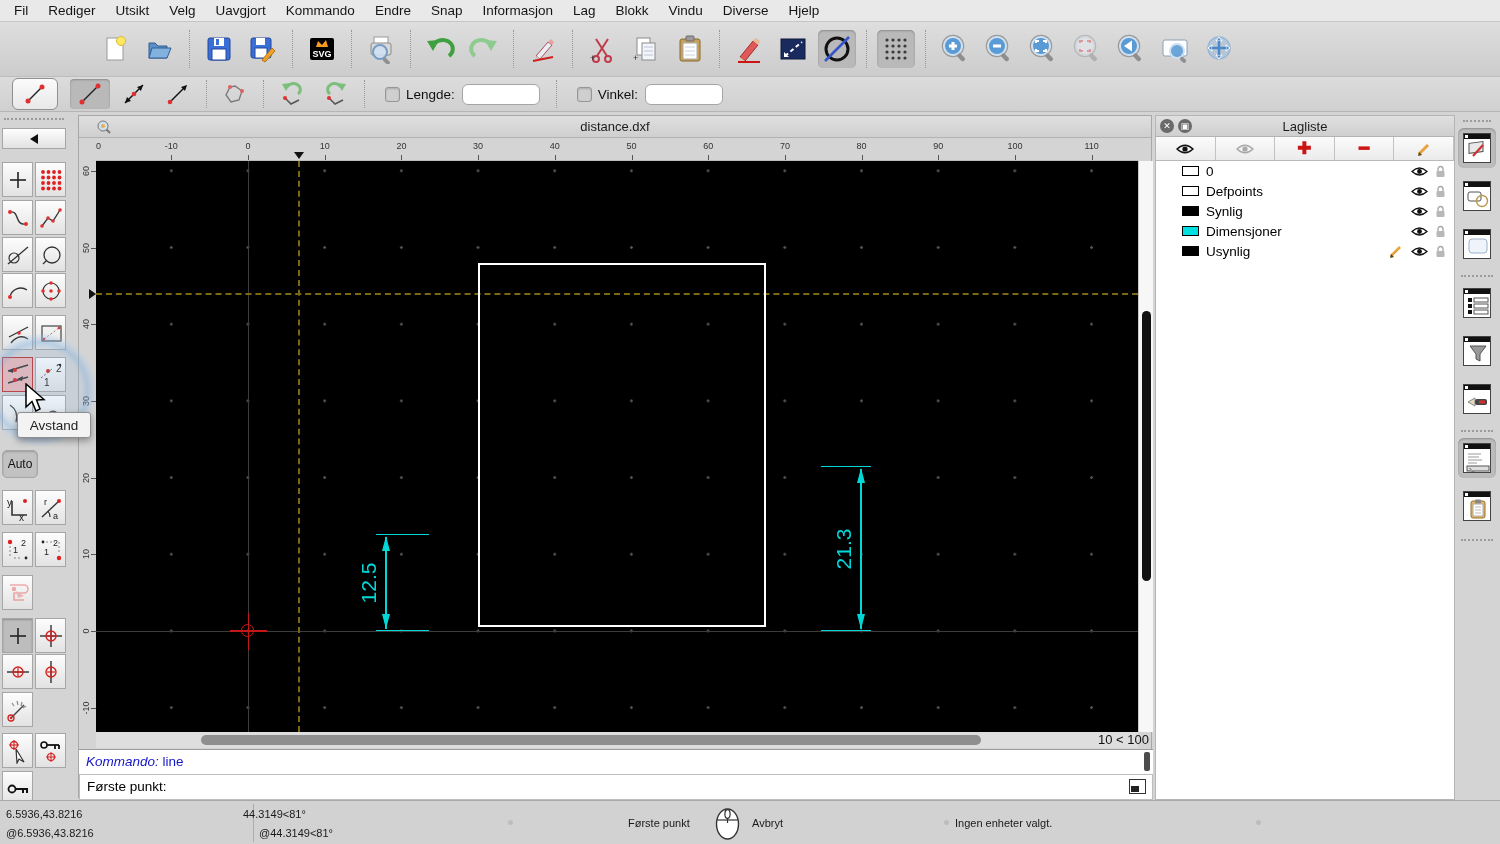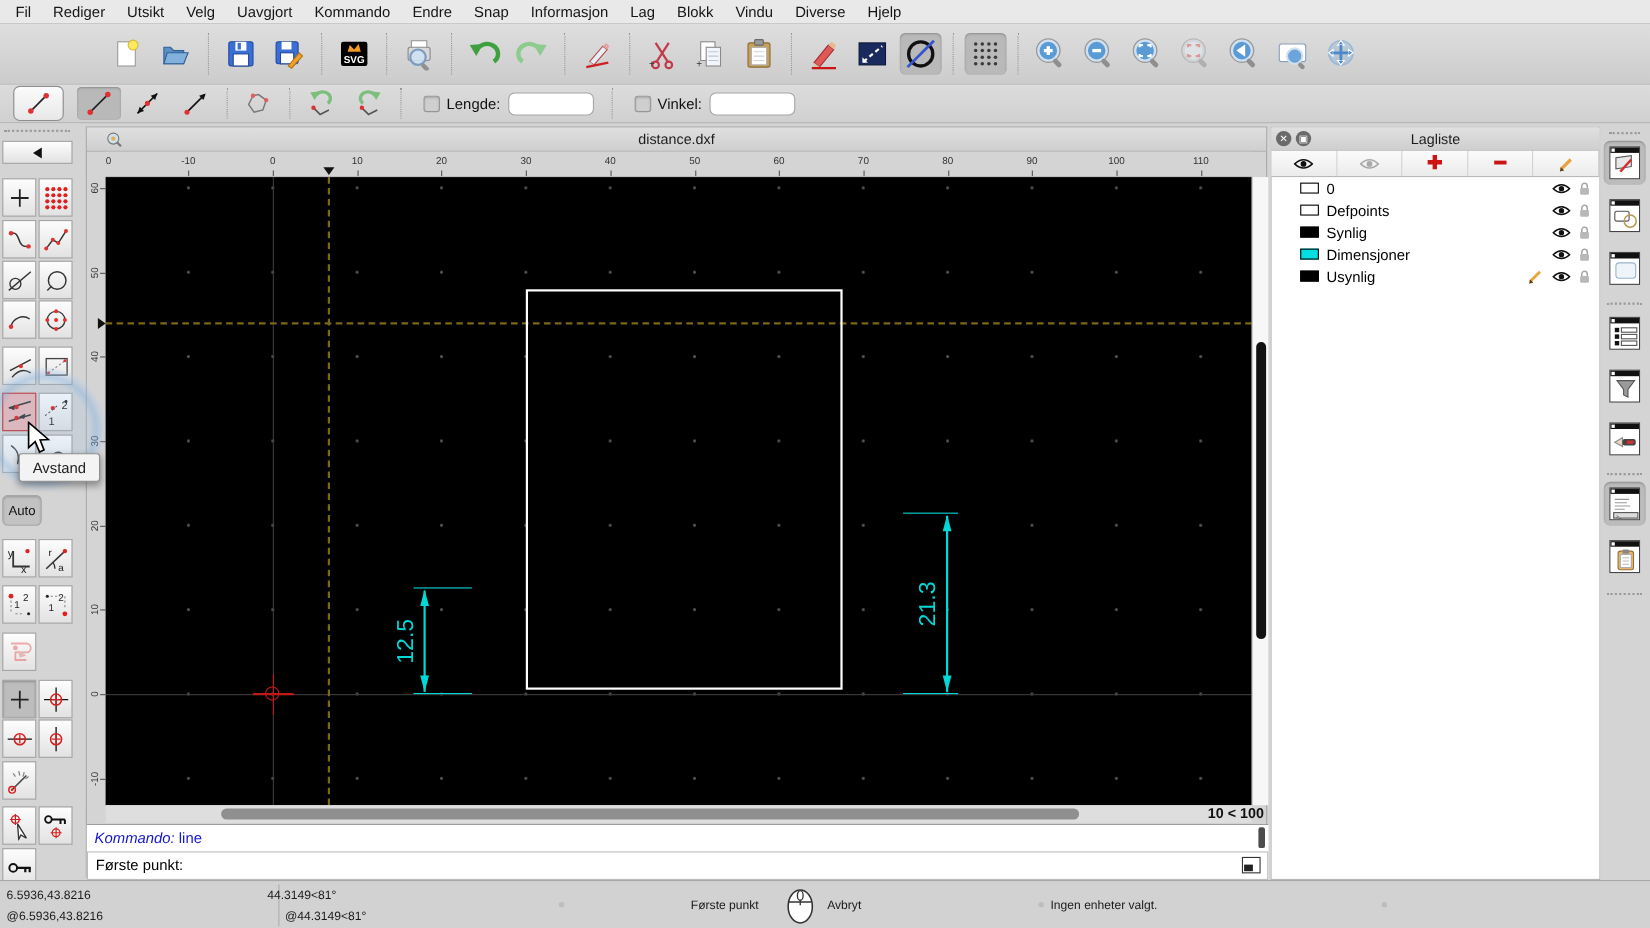--- a/index.html
+++ b/index.html
@@ -63,21 +63,21 @@
   .dim-arrow-up { position:absolute; width:0; height:0; border-left:4px solid transparent; border-right:4px solid transparent; border-bottom:15px solid #00d8d8; }
   .dim-arrow-dn { position:absolute; width:0; height:0; border-left:4px solid transparent; border-right:4px solid transparent; border-top:15px solid #00d8d8; }
   .dim-label { position:absolute; width:64px; height:24px; color:#00d8d8; font-size:21px; text-align:center; transform:rotate(-90deg); white-space:nowrap; }
   #snap-marker .c { position:absolute; left:145px; top:463px; width:13px; height:13px; border:1.5px solid #c41818; border-radius:50%; }
   #snap-marker .h { position:absolute; left:134px; top:469px; width:37px; height:1.5px; background:#c41818; }
   #snap-marker .v { position:absolute; left:151.5px; top:452px; width:1.5px; height:37px; background:#c41818; }
   #v-scroll { position:absolute; left:1059px; top:45px; width:15px; height:571px; background:#f7f7f7; border-left:1px solid #c9c9c9; }
   #v-scroll .thumb { position:absolute; left:3px; top:150px; width:9px; height:270px; background:#111; border-radius:5px; }
   #h-scroll { position:absolute; left:17px; top:616px; width:1042px; height:16px; background:#dedede; }
   #h-scroll .thumb { position:absolute; left:105px; top:3px; width:780px; height:10px; background:#8f8f8f; border-radius:5px; }
-  #grid-status { position:absolute; left:990px; top:616px; width:80px; text-align:right; font-size:13px; color:#111;font-weight:bold; }
+  #grid-status { position:absolute; left:990px; top:616px; width:80px; text-align:right; font-size:13px; color:#111; }
 
   
   #cmd-dock { position:absolute; left:0; top:633px; width:1074px; height:50px; background:#fff; border-top:1px solid #9d9d9d; }
   #cmd-history { position:absolute; left:0; top:0; width:1074px; height:24px; background:#fff; font-size:13.5px; padding:4px 0 0 7px; color:#1515cc; }
   #cmd-history .pfx { font-style:italic; }
   #cmd-history .scroll { position:absolute; right:3px; top:2px; width:6px; height:19px; background:#4c4c4c; border-radius:2px; }
   #cmd-input { position:absolute; left:0; top:24px; width:1074px; height:26px; background:#fff; border:1px solid #bdbdbd; font-size:13.5px; padding:4px 0 0 7px; color:#000; }
   #cmd-kbd-icon { position:absolute; right:6px; top:4px; width:17px; height:15px; border:1px solid #333; background:#fff; }
   #cmd-kbd-icon i { position:absolute; left:1px; bottom:1px; width:8px; height:6px; background:#222; display:block; }
 

